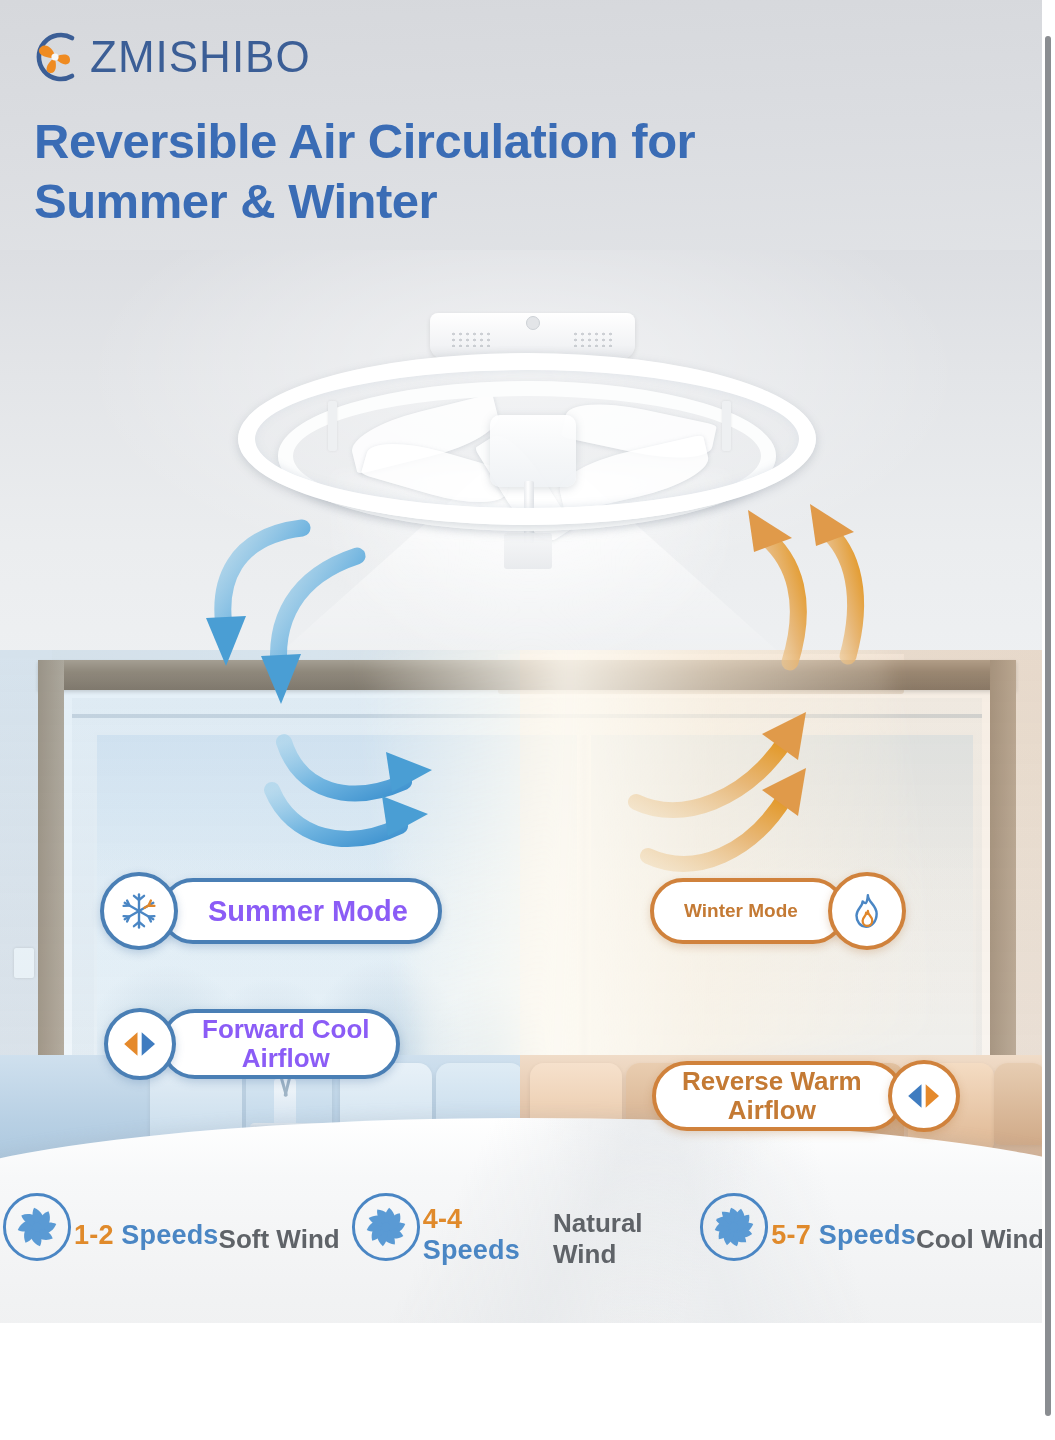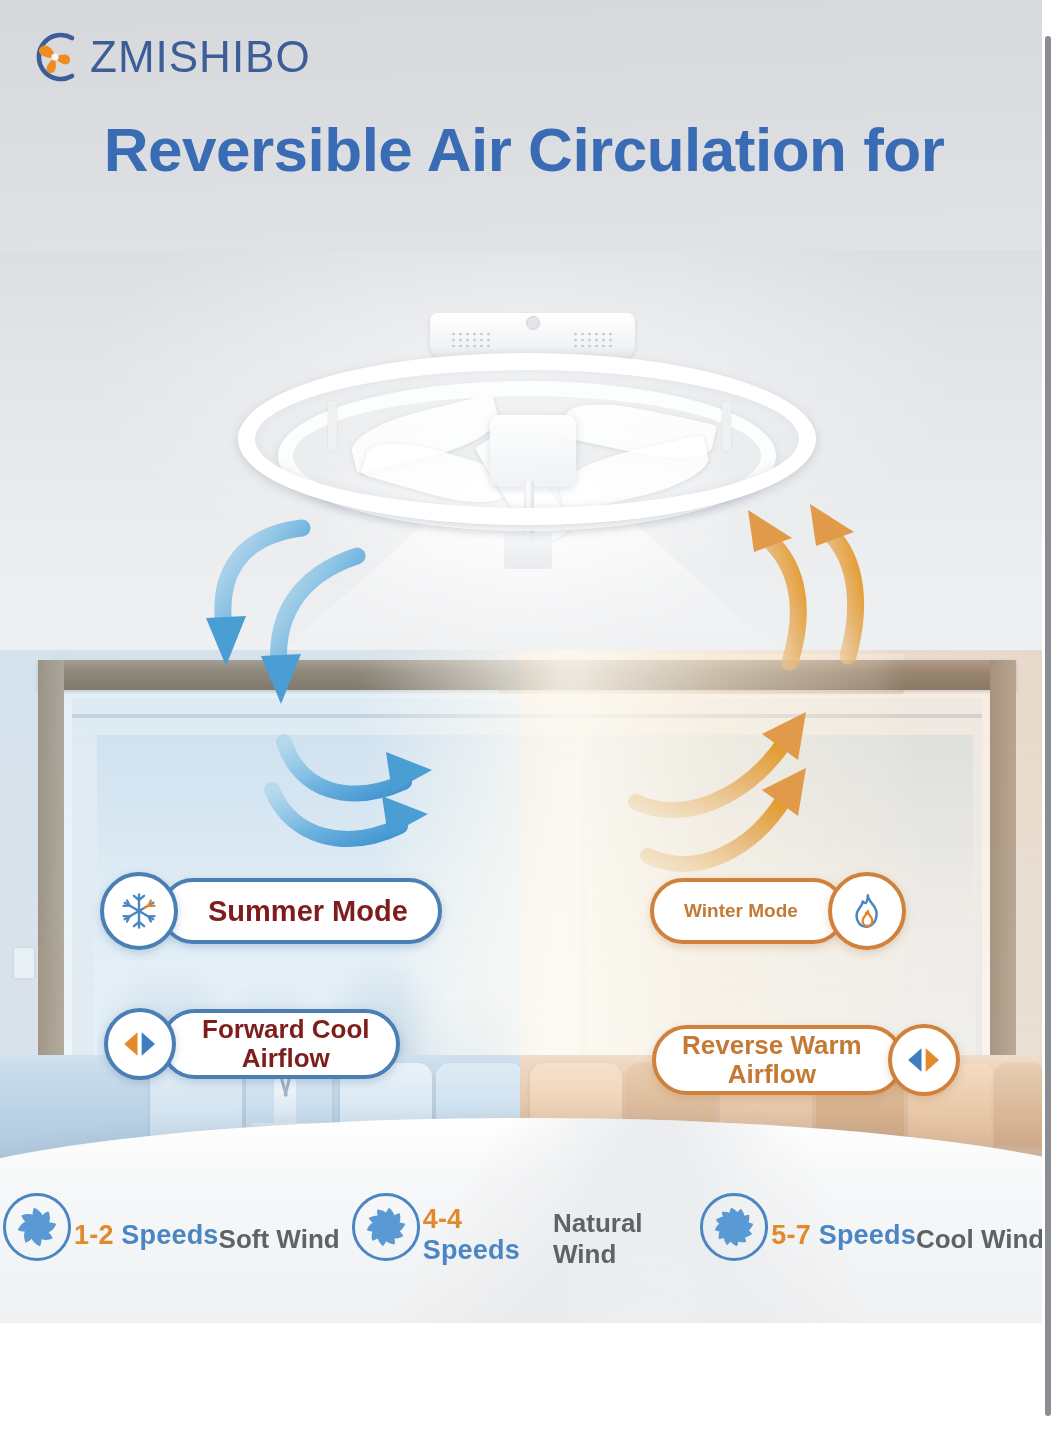--- a/index.html
+++ b/index.html
@@ -11,21 +11,21 @@
          background:linear-gradient(175deg,#d8dade 0%,#dcdee2 18%,#e6e7ea 40%,#eef0f1 60%,#f4f5f6 100%);}
 
   
   .header{position:absolute;left:0;top:0;width:1046px;height:300px;
           background:linear-gradient(178deg,#d6d8dc 0%,#dbdde1 45%,#e2e4e7 100%);}
   .logo{position:absolute;left:26px;top:28px;display:flex;align-items:center;gap:6px;}
   .logo-mark{width:58px;height:58px;flex:0 0 58px;}
   .logo-word{font-size:44px;font-weight:400;letter-spacing:1px;color:#3b5e96;
              font-family:"Liberation Sans", sans-serif;line-height:1;}
   .headline{position:absolute;left:34px;top:112px;width:980px;
-            font-size:62px;font-weight:bold;color:#3a6cb5;line-height:1.22;letter-spacing:-0.5px;text-align:center;}
+            font-size:49px;font-weight:bold;color:#3a6cb5;line-height:1.22;letter-spacing:-0.5px;}
   .headline .l2{display:block;}
 
   
   .ceiling{position:absolute;left:0;top:250px;width:1046px;height:420px;
            background:linear-gradient(180deg,#dcdee2 0%,#e3e5e8 30%,#ebedef 70%,#eef0f2 100%);}
   .ceil-shade{position:absolute;left:0;top:0;width:100%;height:100%;
      background:radial-gradient(ellipse 60% 70% at 50% 30%, rgba(255,255,255,.55), rgba(255,255,255,0) 70%);}
 
   
   .beam{position:absolute;left:330px;top:470px;width:400px;height:250px;
@@ -133,35 +133,35 @@
        linear-gradient(72deg, rgba(255,255,255,0) 55%, rgba(228,231,234,.5) 64%, rgba(255,255,255,0) 74%);}
 
   
   .arrows{position:absolute;left:0;top:0;width:1046px;height:1400px;pointer-events:none;}
 
   
   .badge{position:absolute;display:flex;align-items:center;}
   .badge-pill{display:flex;align-items:center;justify-content:center;text-align:center;
               background:#fff;border-radius:44px;line-height:1.12;font-weight:bold;}
   .badge-circle{display:flex;align-items:center;justify-content:center;background:#fff;border-radius:50%;}
-  .cool .badge-pill{border:4px solid #4a7fb5;color:#7f1d1d;box-shadow:0 3px 8px rgba(70,110,160,.28);}
+  .cool .badge-pill{border:4px solid #4a7fb5;color:#8b5cf6;box-shadow:0 3px 8px rgba(70,110,160,.28);}
   .cool .badge-circle{border:4px solid #4a7fb5;box-shadow:0 3px 8px rgba(70,110,160,.28);}
   .warm .badge-pill{border:4px solid #d0823c;color:#c47a34;box-shadow:0 3px 8px rgba(180,120,60,.28);}
   .warm .badge-circle{border:4px solid #d0823c;box-shadow:0 3px 8px rgba(180,120,60,.28);}
 
   #badge-summer{left:100px;top:872px;}
   #badge-summer .badge-circle{width:70px;height:70px;margin-right:-18px;z-index:2;}
   #badge-summer .badge-pill{height:58px;padding:0 30px 0 44px;font-size:29px;}
   #badge-winter{left:650px;top:872px;}
   #badge-winter .badge-circle{width:70px;height:70px;margin-left:-18px;order:2;z-index:2;}
   #badge-winter .badge-pill{height:58px;padding:0 44px 0 30px;font-size:19px;order:1;}
   #badge-forward{left:104px;top:1008px;}
   #badge-forward .badge-circle{width:64px;height:64px;margin-right:-16px;z-index:2;}
   #badge-forward .badge-pill{height:62px;padding:0 26px 0 38px;font-size:26px;flex-direction:column;}
-  #badge-reverse{left:652px;top:1024px;}
+  #badge-reverse{left:652px;top:1060px;}
   #badge-reverse .badge-circle{width:64px;height:64px;margin-left:-16px;order:2;z-index:2;}
   #badge-reverse .badge-pill{height:62px;padding:0 38px 0 26px;font-size:26px;flex-direction:column;order:1;}
 
   
   .speeds{position:absolute;left:0;top:1190px;width:1046px;display:flex;}
   .speed-item{flex:1;display:flex;align-items:center;}
   .speed-icon{width:74px;height:74px;margin-bottom:16px;}
   .speed-line1{font-size:27px;font-weight:bold;letter-spacing:.2px;}
   .speed-line1 .num{color:#e08a2b;}
   .speed-line1 .lbl{color:#4a86c4;}
@@ -191,20 +191,21 @@
               <path d="M29 31 C31 38 30 46 24 45 C18 44 20 36 28 30 Z"></path>
             </g>
             <circle cx="29" cy="29" r="3.6" fill="#f7f8f9"></circle>
           </svg>
         </span>
         <span class="logo-word">ZMISHIBO</span>
       </div>
 
       <div class="headline">
         <span>Reversible Air Circulation for</span>
+        <span class="l2">Summer  &amp;  Winter</span>
       </div>
     </div>
 
     <div class="ceiling">
       <div class="ceil-shade"></div>
     </div>
     <div class="beam2"></div>
     <div class="beam"></div>
 
     <div class="fan">

